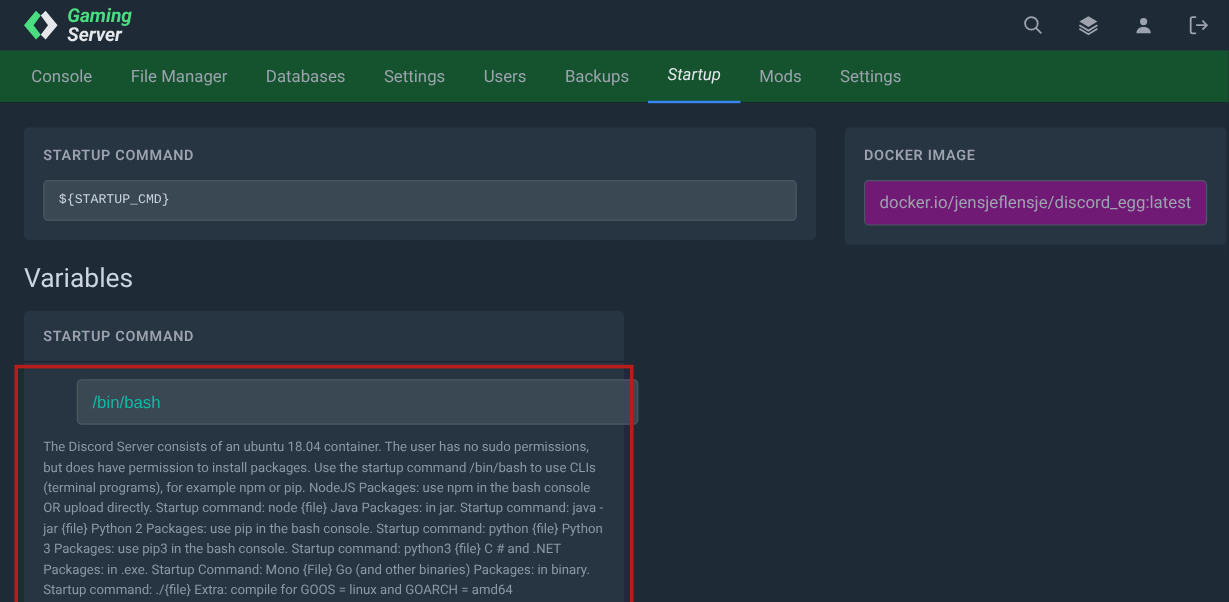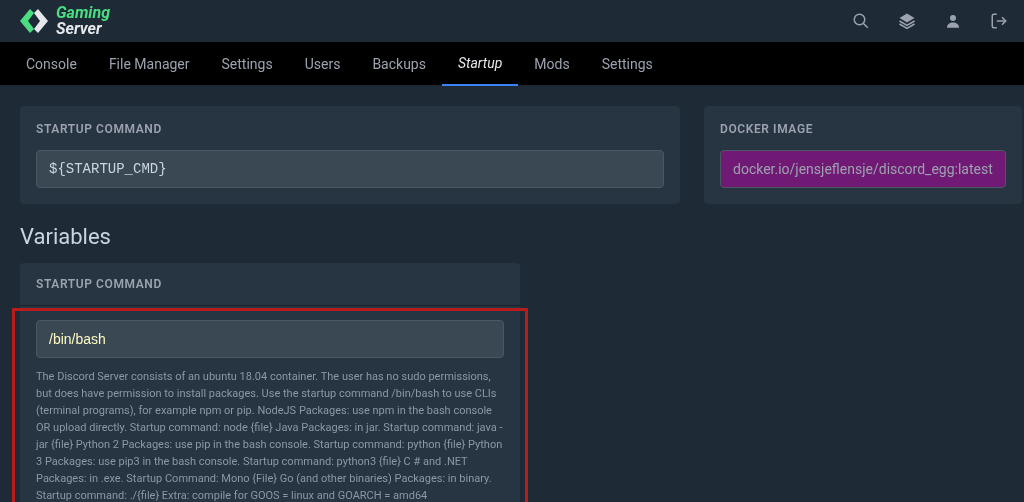--- a/index.html
+++ b/index.html
@@ -50,21 +50,21 @@
       align-items: center;
     }
     .top-icon {
       width: 18px;
       height: 18px;
       color: #9ca3af;
       cursor: pointer;
     }
     .navbar {
       height: 44px;
-      background: #000000;
+      background: #14532d;
       display: flex;
       align-items: center;
       padding: 0 10px;
       gap: 0;
       border-bottom: 1px solid #1a2530;
     }
     .nav-item {
       padding: 0 16px;
       height: 44px;
       display: flex;
@@ -97,21 +97,21 @@
       letter-spacing: 0.05em;
       color: #9ca3af;
       margin-bottom: 14px;
     }
     .code-box {
       background: #3a4853;
       border: 1px solid #4a5862;
       border-radius: 4px;
       padding: 10px 12px;
       font-family: 'Courier New', monospace;
-      font-size: 14px;
+      font-size: 11px;
       color: #cbd5e1;
     }
     .docker-box {
       background: #701a75;
       border: 1px solid #4a5862;
       border-radius: 4px;
       padding: 10px 12px;
       font-size: 14px;
       color: #9ca3af;
     }
@@ -138,22 +138,23 @@
     .variable-panel-body {
       padding: 14px 16px;
     }
     .variable-input {
       width: 100%;
       background: #3a4853;
       border: 1px solid #4a5862;
       border-radius: 4px;
       padding: 10px 12px;
       font-size: 14px;
-      color: #fef9c3;
+      color: #14b8a6;
       margin-bottom: 10px;
+      margin-left: 28px;
     }
     .variable-desc {
       font-size: 11px;
       line-height: 1.55;
       color: #8b98a5;
     }
     .red-box {
       position: absolute;
       border: 3px solid #b91c1c;
       pointer-events: none;
@@ -194,20 +195,21 @@
         <path d="M9 21H5a2 2 0 01-2-2V5a2 2 0 012-2h4"></path>
         <polyline points="16 17 21 12 16 7"></polyline>
         <line x1="21" y1="12" x2="9" y2="12"></line>
       </svg>
   </div>
 </div>
 
 <div class="navbar" style="position:relative;">
   <div class="nav-item">Console</div>
   <div class="nav-item">File Manager</div>
+  <div class="nav-item">Databases</div>
   <div class="nav-item">Settings</div>
   <div class="nav-item">Users</div>
   <div class="nav-item">Backups</div>
   <div class="nav-item active" style="position:relative;">Startup</div>
   <div class="nav-item">Mods</div>
   <div class="nav-item">Settings</div>
 </div>
 
 <div class="content">
   <div class="left-col">

